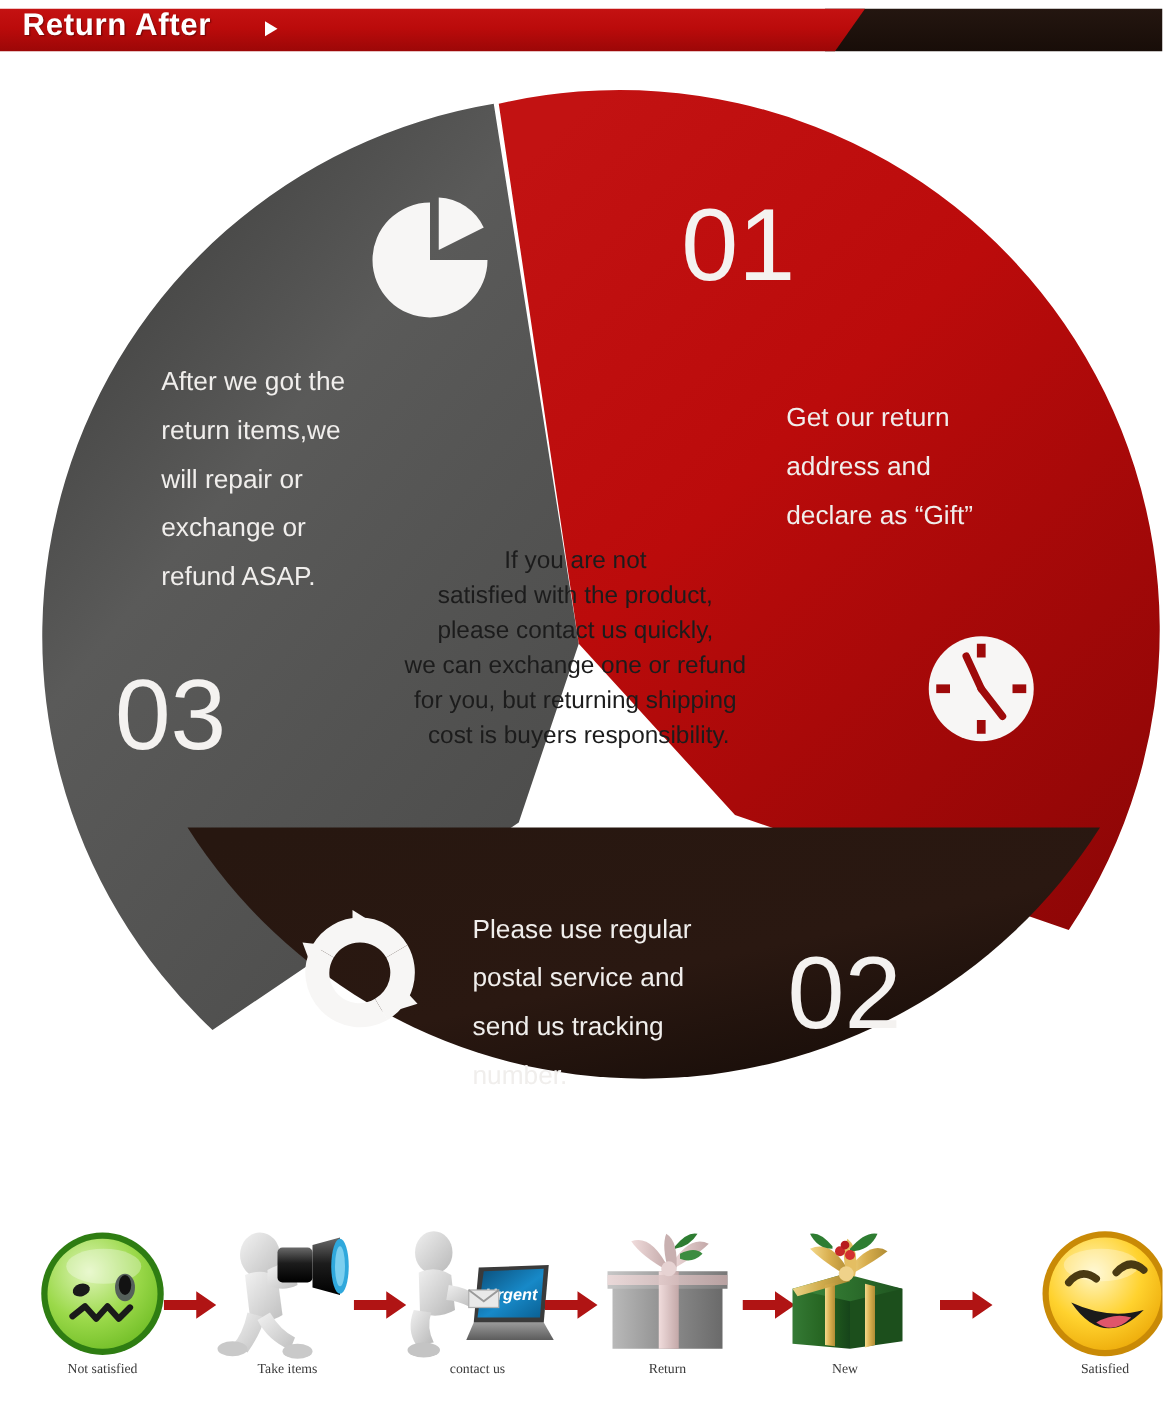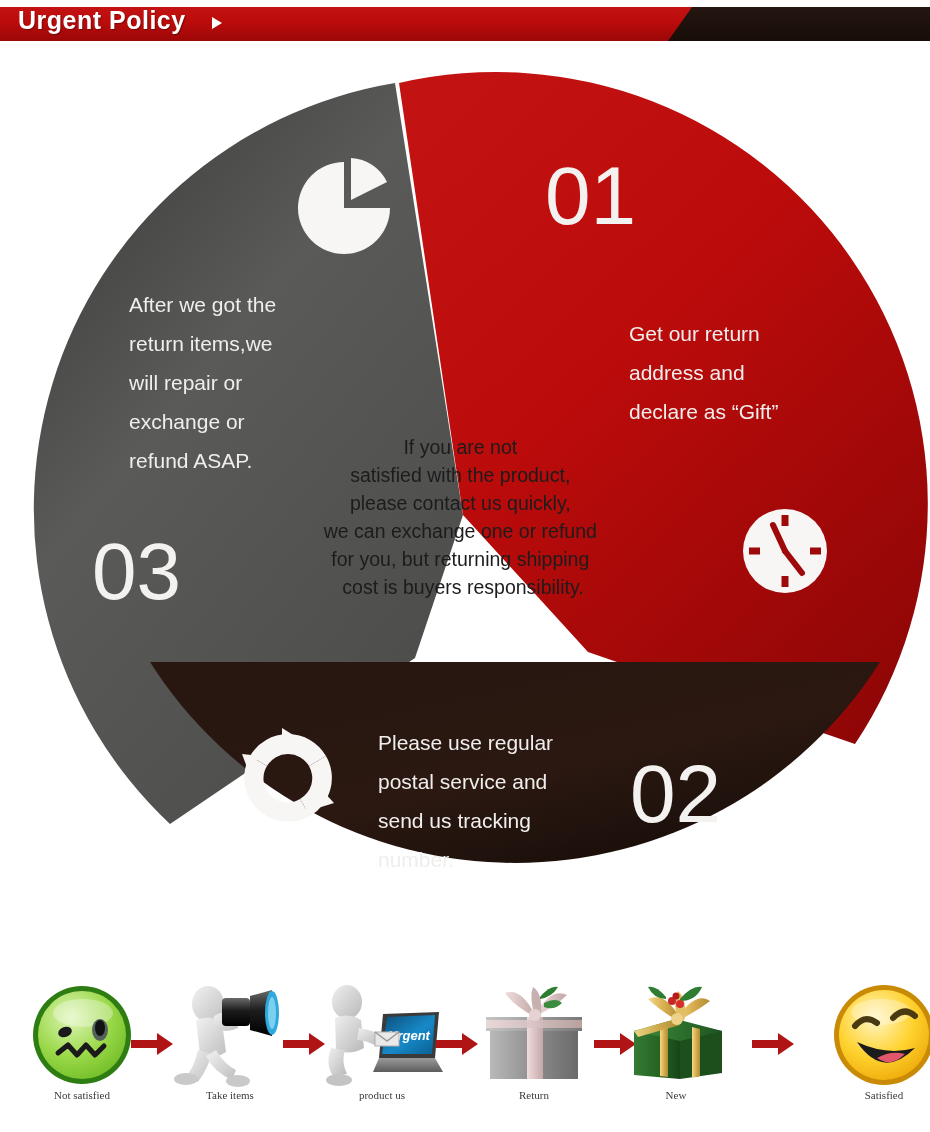--- a/index.html
+++ b/index.html
@@ -119,21 +119,21 @@
       </linearGradient>
       <linearGradient id="hdrDark" x1="0" y1="0" x2="0" y2="1">
         <stop offset="0%" stop-color="#241610"></stop>
         <stop offset="100%" stop-color="#180D08"></stop>
       </linearGradient>
     </defs>
     <rect x="0" y="0" width="930" height="44" fill="#ffffff"></rect>
     <polygon points="660,7 930,7 930,41 660,41" fill="url(#hdrDark)"></polygon>
     <polygon points="0,7 692,7 668,41 0,41" fill="url(#hdrRed)"></polygon>
   </svg>
-  <div id="header-title">Urgent Policy</div>
+  <div id="header-title">Return After</div>
   <div id="header-arrow-icon"></div>
 </div>
 
 <div id="wheel-wrap">
 <svg id="wheel-svg" width="930" height="930" viewBox="0 0 930 930" xmlns="http://www.w3.org/2000/svg">
   <defs>
     <linearGradient id="gRed" x1="0.15" y1="0" x2="0.9" y2="1">
       <stop offset="0%" stop-color="#C21212"></stop>
       <stop offset="40%" stop-color="#BB0B0B"></stop>
       <stop offset="100%" stop-color="#8E0606"></stop>
@@ -327,21 +327,21 @@
         <g transform="translate(58,34)">
           <path d="M2 44 L-4 58 L66 58 L58 44 Z" fill="url(#kbG)"></path>
           <path d="M6 0 L62 -2 L58 44 L2 44 Z" fill="#3A3A3A"></path>
           <path d="M10 3 L58 1 L55 40 L5 40 Z" fill="url(#scrG)"></path>
           <text x="32" y="26" text-anchor="middle" font-family="Liberation Sans, sans-serif" font-size="13" font-style="italic" font-weight="bold" fill="#ffffff">Urgent</text>
           <rect x="-2" y="18" width="24" height="14" fill="#E9E9E9" stroke="#B0B0B0"></rect>
           <polyline points="-2,18 10,27 22,18" fill="none" stroke="#9A9A9A" stroke-width="1.5"></polyline>
         </g>
       </svg>
     </div>
-    <div class="flow-caption">product us</div>
+    <div class="flow-caption">contact us</div>
   </div>
 
   <div class="flow-arrow" style="left:436px;">
     <svg width="44" height="26" viewBox="0 0 44 26" xmlns="http://www.w3.org/2000/svg">
       <polygon points="0,9 26,9 26,2 42,13 26,24 26,17 0,17" fill="#B01414"></polygon>
     </svg>
   </div>
 
   <div class="flow-item" style="left:470px;">
     <div class="flow-figure">

